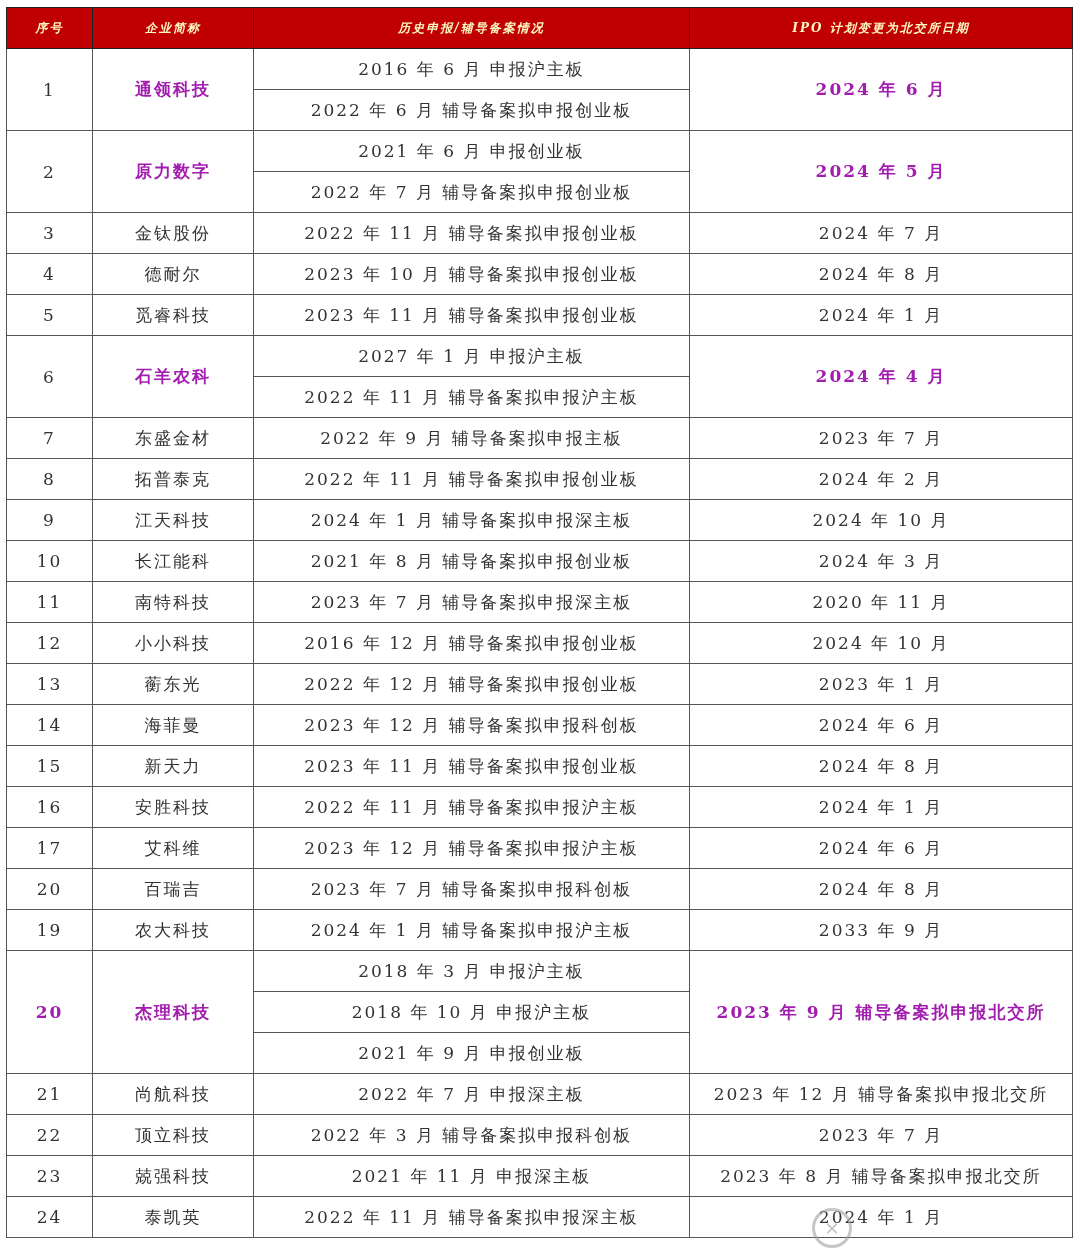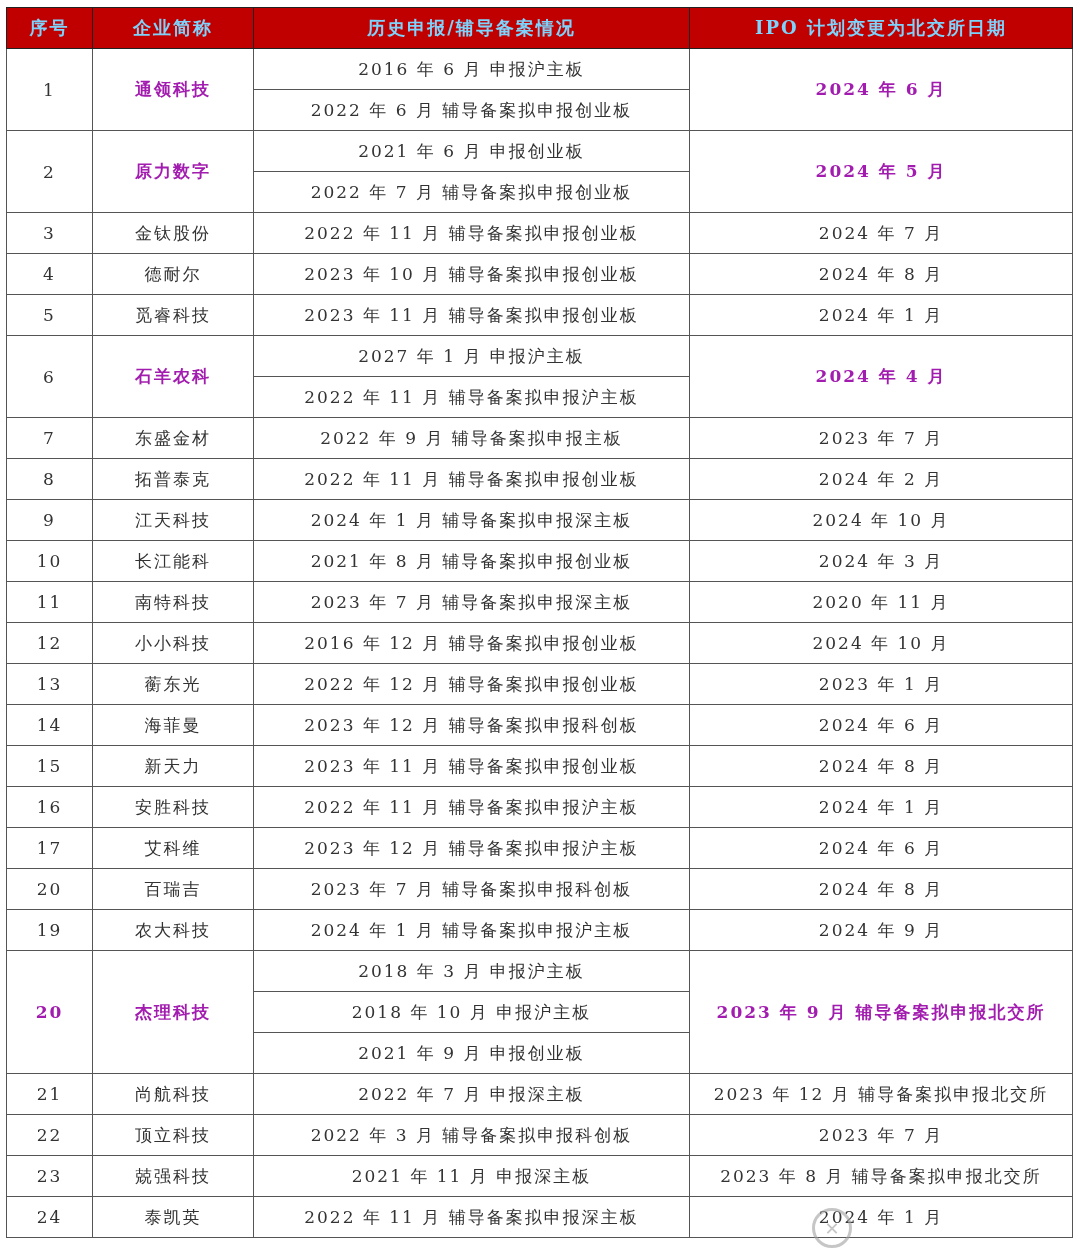--- a/index.html
+++ b/index.html
@@ -7,22 +7,22 @@
       font-family: "DejaVu Serif", "Liberation Serif", serif; color: #333; }
     table.ipo {
       position: absolute; left: 6px; top: 7px;
       width: 1066px; border-collapse: collapse; table-layout: fixed;
     }
     table.ipo th, table.ipo td {
       border: 1px solid #555; text-align: center; vertical-align: middle;
       padding: 0; font-size: 17px; letter-spacing: 2px; white-space: nowrap;
     }
     table.ipo th {
-      background: #c00000; color: #7dd3fc; font-weight: bold; height: 40px;
-      border-color: #222; font-size: 18px;
+      background: #c00000; color: #fef9c3; font-weight: bold; height: 40px;
+      border-color: #222; font-size: 12px; font-style: italic;
     }
     table.ipo td { height: 40px; }
     td.bold { font-weight: bold; color: #a21caf; }
     col.c1 { width: 86px; } col.c2 { width: 161px; } col.c3 { width: 436px; } col.c4 { width: 383px; }
     .watermark {
       position: absolute; left: 812px; top: 1206px; height: 44px;
       display: flex; align-items: center; gap: 6px;
       font-family: "DejaVu Sans", "Liberation Sans", sans-serif; font-size: 30px;
       color: rgba(160,160,160,0.6); pointer-events: none;
     }
@@ -164,21 +164,21 @@
       <tr>
         <td rowspan="1">20</td>
         <td rowspan="1">百瑞吉</td>
         <td>2023 年 7 月  辅导备案拟申报科创板</td>
         <td rowspan="1">2024 年 8 月</td>
       </tr>
       <tr>
         <td rowspan="1">19</td>
         <td rowspan="1">农大科技</td>
         <td>2024 年 1 月  辅导备案拟申报沪主板</td>
-        <td rowspan="1">2024 年 9 月</td>
+        <td rowspan="1">2033 年 9 月</td>
       </tr>
       <tr>
         <td rowspan="3" class="bold">20</td>
         <td rowspan="3" class="bold">杰理科技</td>
         <td>2018 年 3 月  申报沪主板</td>
         <td rowspan="3" class="bold">2023 年 9 月  辅导备案拟申报北交所</td>
       </tr>
       <tr>
         <td>2018 年 10 月  申报沪主板</td>
       </tr>

